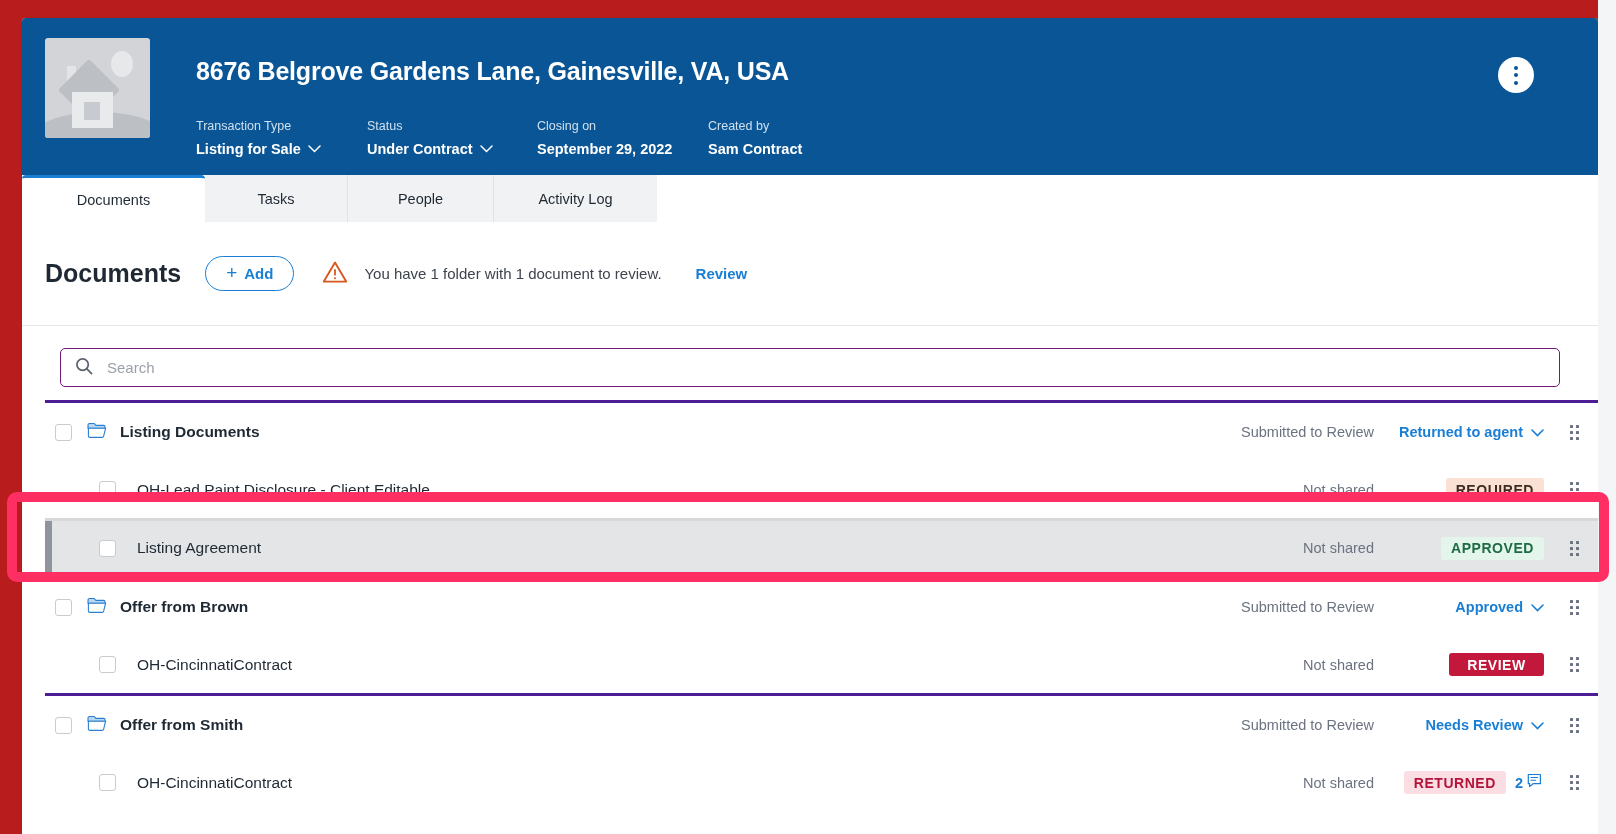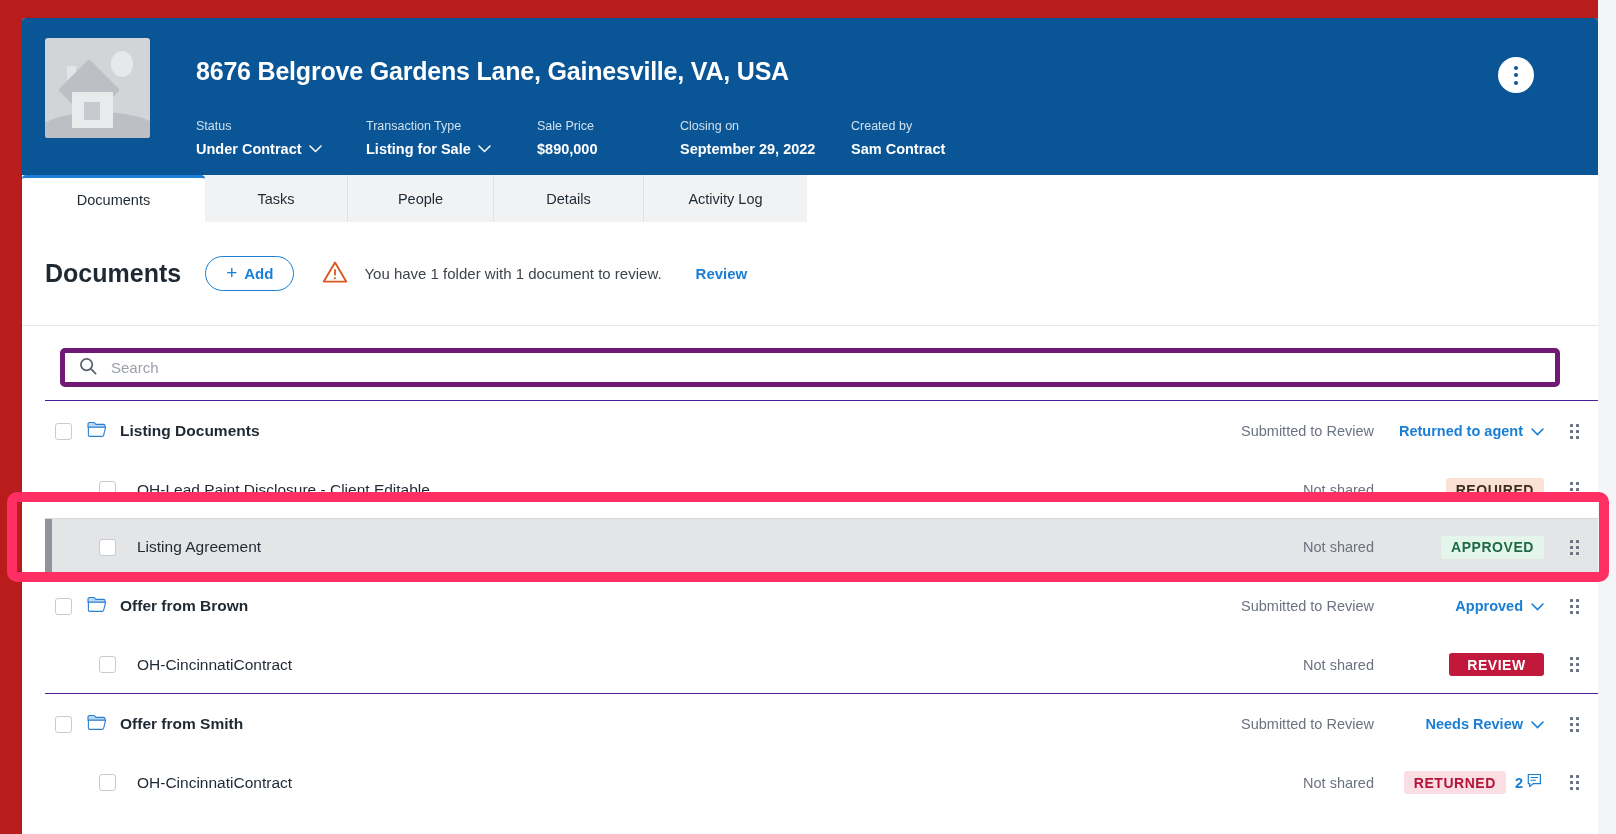--- a/index.html
+++ b/index.html
@@ -244,21 +244,21 @@
     position: absolute;
     left: 0; top: 307px;
     width: 100%;
     height: 75px;
     border-top: 1px solid #e6e7ea;
     padding: 22px 38px 0 38px;
     background: #fff;
   }
   .search-box {
     height: 39px;
-    border: 5px solid #701a75;
+    border: 1px solid #701a75;
     border-radius: 5px;
     display: flex;
     align-items: center;
     padding: 0 14px;
     background: #fff;
   }
   .search-input {
     border: none;
     outline: none;
     font-size: 15px;
@@ -276,21 +276,21 @@
     left: 0; top: 382px;
     right: 0;
     bottom: 0;
     background: #fff;
     padding-left: 23px;
   }
   .row {
     position: relative;
     display: flex;
     align-items: center;
-    border-top: 1px solid #4c1d95;
+    border-top: 3px solid #4c1d95;
     background: #fff;
   }
   .row.folder { height: 61px; }
   .row.doc { height: 57px; }
   .row.nested-first { border-top: none; }
 
   .cb {
     width: 17px; height: 17px;
     border: 1.4px solid #c8cbd0;
     border-radius: 3px;
@@ -443,48 +443,44 @@
           <div class="chimney"></div>
           <div class="roof"></div>
           <div class="body"></div>
           <div class="door"></div>
         </div>
 
         <div class="addr">8676 Belgrove Gardens Lane, Gainesville, VA, USA</div>
 
         <div class="meta-row">
 
+          <div class="meta-item" style="width:171px">
+            <div class="meta-label">Transaction Type</div>
+            <div class="meta-value">
+              <span>Listing for Sale</span>
+              <span class="chev">
+                <svg width="13" height="8" viewBox="0 0 13 8">
+                    <path d="M1 1l5.5 5.5L12 1" stroke="#ffffff" stroke-width="1.5" fill="none" stroke-linecap="round"></path>
+                  </svg>
+              </span>
+            </div>
+          </div>
+
           <div class="meta-item" style="width:170px">
             <div class="meta-label">Status</div>
             <div class="meta-value">
               <span>Under Contract</span>
               <span class="chev">
                 <svg width="13" height="8" viewBox="0 0 13 8">
                     <path d="M1 1l5.5 5.5L12 1" stroke="#ffffff" stroke-width="1.5" fill="none" stroke-linecap="round"></path>
                   </svg>
               </span>
             </div>
           </div>
 
-          <div class="meta-item" style="width:171px">
-            <div class="meta-label">Transaction Type</div>
-            <div class="meta-value">
-              <span>Listing for Sale</span>
-              <span class="chev">
-                <svg width="13" height="8" viewBox="0 0 13 8">
-                    <path d="M1 1l5.5 5.5L12 1" stroke="#ffffff" stroke-width="1.5" fill="none" stroke-linecap="round"></path>
-                  </svg>
-              </span>
-            </div>
-          </div>
-
-          <div class="meta-item" style="width:143px">
-            <div class="meta-label">Sale Price</div>
-            <div class="meta-value">$890,000</div>
-          </div>
 
           <div class="meta-item" style="width:171px">
             <div class="meta-label">Closing on</div>
             <div class="meta-value">September 29, 2022</div>
           </div>
 
           <div class="meta-item">
             <div class="meta-label">Created by</div>
             <div class="meta-value">Sam Contract</div>
           </div>
@@ -501,23 +497,20 @@
 
     <div class="tabs">
       <div class="tab active" style="width:183px">
         <span>Documents</span>
       </div>
       <div class="tab" style="width:143px">
         <span>Tasks</span>
       </div>
       <div class="tab" style="width:146px">
         <span>People</span>
-      </div>
-      <div class="tab" style="width:150px">
-        <span>Details</span>
       </div>
       <div class="tab" style="width:163px">
         <span>Activity Log</span>
       </div>
     </div>
 
     <div class="doc-bar">
       <div class="doc-title">Documents</div>
 
       <div class="add-btn">

